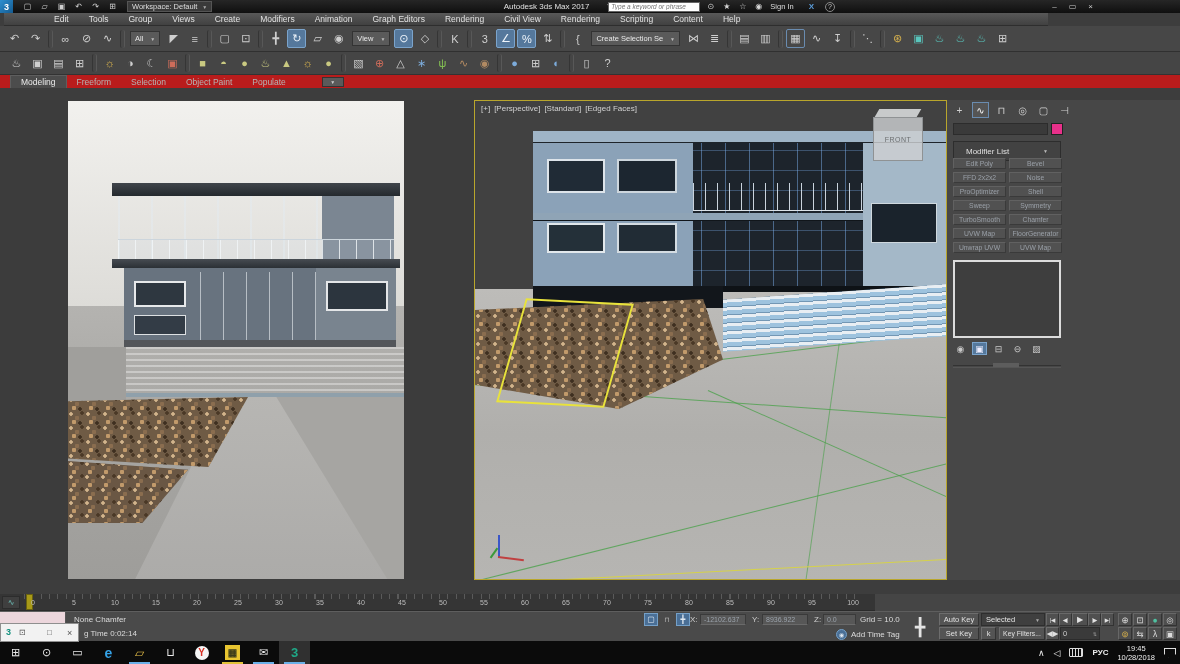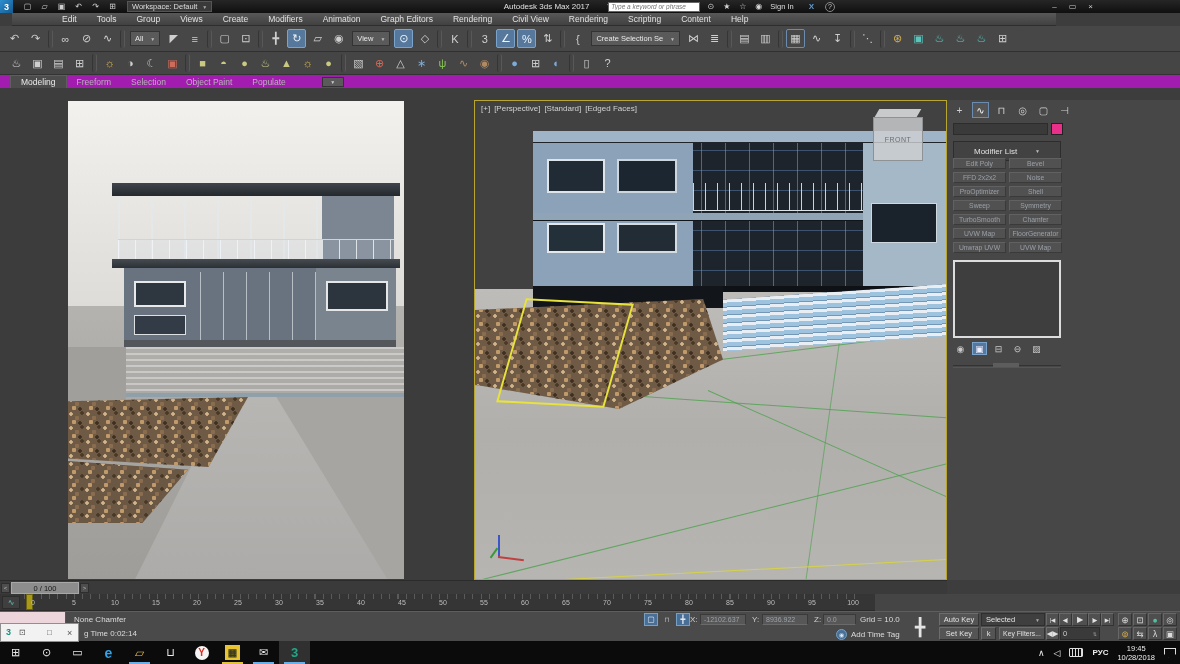--- a/index.html
+++ b/index.html
@@ -18,21 +18,21 @@
 .tb-center .doc{margin-left:18px}
 .infocenter{position:absolute;right:345px;display:flex;align-items:center;gap:5px}
 .search-box{width:92px;height:10px;background:#fff;border:1px solid #666;color:#666;font-size:6.5px;font-style:italic;padding:0 2px}
 .ic-ico{width:11px;height:11px;display:flex;align-items:center;justify-content:center;font-size:8px;color:#d5d5d5}
 .signin{font-size:7.5px;color:#ddd;margin-left:1px}
 .a360{color:#5a9bd8;font-weight:bold;font-size:8px;margin-left:10px}
 .helpq{width:10px;height:10px;border:1px solid #888;border-radius:50%;font-size:7px;display:flex;align-items:center;justify-content:center;margin-left:6px}
 .winctl{position:absolute;right:87px;display:flex;gap:12px;font-size:8px;color:#ccc}
 
 
-.menubar{position:absolute;left:12px;top:13px;width:1044px;height:13px;background:linear-gradient(#585858,#414141);display:flex;align-items:center;padding-left:40px;border-bottom:1px solid #2e2e2e}
+.menubar{position:absolute;left:4px;top:13px;width:1044px;height:13px;background:linear-gradient(#585858,#414141);display:flex;align-items:center;padding-left:40px;border-bottom:1px solid #2e2e2e}
 .menu-item{font-size:8.5px;color:#e2e2e2;padding:0 10px;height:13px;display:flex;align-items:center}
 
 
 .toolbar{position:absolute;left:0;top:26px;width:1180px;height:26px;background:#474747;border-bottom:1px solid #303030;display:flex;align-items:center;padding-left:4px}
 .icorow{display:flex;align-items:center}
 .ico{width:19px;height:19px;display:flex;align-items:center;justify-content:center;font-size:11px;color:#cfcfcf;border-radius:2px;margin:0 1px;flex:none}
 .ico.active{background:#55789c;border:1px solid #7ba4cc;color:#eef4fa}
 .ico.boxed{border:1px solid #6a8cb0}
 .ico.teal{color:#59c6bd}
 .ico.gold{color:#dab44e}
@@ -40,21 +40,21 @@
 .ico.red{color:#cd6c5a}
 .ico.green{color:#85c253}
 .ico.blue{color:#7cabda}
 .ico.brown{color:#b28a62}
 .sep{width:5px;height:18px;border-left:1px solid #353535;border-right:1px solid #585858;margin:0 2px;flex:none}
 .tb-dd{height:15px;background:#5a5a5a;border:1px solid #333;color:#e8e8e8;font-size:7.5px;display:flex;align-items:center;gap:7px;padding:0 4px;margin:0 3px;flex:none}
 .tb-dd .arrow{font-size:5px;color:#bbb}
 
 
 .ribbon-icons{position:absolute;left:0;top:52px;width:1180px;height:23px;background:#454545;border-bottom:1px solid #333;display:flex;align-items:center;padding-left:6px}
-.ribbon-tabs{position:absolute;left:0;top:75px;width:1180px;height:13px;background:#a21caf;display:flex;align-items:flex-end;padding-left:10px;gap:26px}
+.ribbon-tabs{position:absolute;left:0;top:75px;width:1180px;height:13px;background:#b91c1c;display:flex;align-items:flex-end;padding-left:10px;gap:26px}
 .rtab{font-size:8.5px;color:#b5b5b5;height:13px;display:flex;align-items:center;padding:0 10px}
 .rtab.active{background:#4c4c4c;border:1px solid #5e5e5e;border-bottom:none;color:#ececec}
 .rtab-dd{width:22px;height:10px;background:#5a5a5a;border:1px solid #333;margin-bottom:1px;display:flex;align-items:center;justify-content:center;font-size:5px;color:#ccc}
 .poly-strip{position:absolute;left:0;top:88px;width:1180px;height:12px;background:#454545;border-bottom:1px solid #2c2c2c;display:flex;align-items:center;padding-left:8px;font-size:8.5px;color:#d6d6d6}
 
 
 .workarea{position:absolute;left:0;top:100px;width:1180px;height:480px;background:#3c3c3c}
 
 
 .render{position:absolute;left:68px;top:1px;width:336px;height:478px;overflow:hidden;background:#e9e8e5}
@@ -120,21 +120,21 @@
 .vp-label{left:6px;top:3px;display:flex;gap:4px;font-size:8px;color:#d2d2d2}
 
 
 .cmdpanel{position:absolute;left:947px;top:0;width:233px;height:480px;background:#474747}
 .cp-tabs{position:absolute;left:4px;top:2px;display:flex;gap:4px}
 .cp-tab{width:17px;height:16px;display:flex;align-items:center;justify-content:center;font-size:10px;color:#cfcfcf}
 .cp-tab.active{background:#555;border:1px solid #6a8cb0;color:#fff}
 .cp-namerow{position:absolute;left:6px;top:23px;display:flex;gap:3px;align-items:center}
 .cp-name{width:95px;height:12px;background:#3a3a3a;border:1px solid #2c2c2c;color:#ddd;font-size:7.5px;padding:0 2px}
 .cp-swatch{width:12px;height:12px;border:1px solid #222}
-.cp-modlist{position:absolute;left:6px;top:41px;width:108px;height:20px;background:#424242;border:1px solid #2d2d2d;display:flex;align-items:center;justify-content:space-between;padding:0 20px;font-size:8px;color:#e0e0e0}
+.cp-modlist{position:absolute;left:6px;top:41px;width:108px;height:20px;background:#424242;border:1px solid #2d2d2d;display:flex;align-items:center;justify-content:space-between;padding:0 12px;font-size:8px;color:#e0e0e0}
 .cp-modlist .arrow{font-size:5px;color:#bbb}
 .mod-grid{position:absolute;left:6px;top:58px;width:110px;display:flex;flex-wrap:wrap;gap:3px}
 .mod-btn{width:53px;height:11px;background:#515151;border:1px solid #3a3a3a;border-top-color:#616161;border-left-color:#616161;color:#9aa0a8;font-size:6.8px;display:flex;align-items:center;justify-content:center;overflow:hidden;white-space:nowrap}
 .stack-box{position:absolute;left:6px;top:160px;width:108px;height:78px;background:#3e3e3e;border:2px solid #dcdcdc}
 .stack-tools{position:absolute;left:6px;top:242px;display:flex;gap:4px;align-items:center}
 .st-ico{width:15px;height:13px;display:flex;align-items:center;justify-content:center;font-size:9px;color:#c8c8c8}
 .st-ico.active{background:#55789c;border:1px solid #7ba4cc;color:#eef}
 .cp-divider{position:absolute;left:6px;top:265px;width:108px;height:3px;border-top:1px solid #333;border-bottom:1px solid #555}
 .cp-grip{position:absolute;left:46px;top:263px;width:26px;height:4px;background:#5d5d5d}
 
@@ -509,25 +509,20 @@
           <span class="st-ico active">▣</span>
           <span class="st-ico">⊟</span>
           <span class="st-ico">⊖</span>
           <span class="st-ico">▨</span>
         </div>
       <div class="cp-divider"></div>
       <div class="cp-grip"></div>
     </div>
   </div>
 
-  <div class="slider-row">
-    <span class="ts-btn ts-prev">&lt;</span>
-    <span class="ts-handle">0 / 100</span>
-    <span class="ts-btn ts-next">&gt;</span>
-  </div>
 
   <div class="ruler-row">
     <div class="ruler-track"></div>
     <span class="mini-curve">∿</span>
     <div class="minor-ticks"></div>
     <div class="frame-marker"></div>
     <div class="ticks">
 
     <span class="tick">0</span>
         <span class="tick">5</span>

